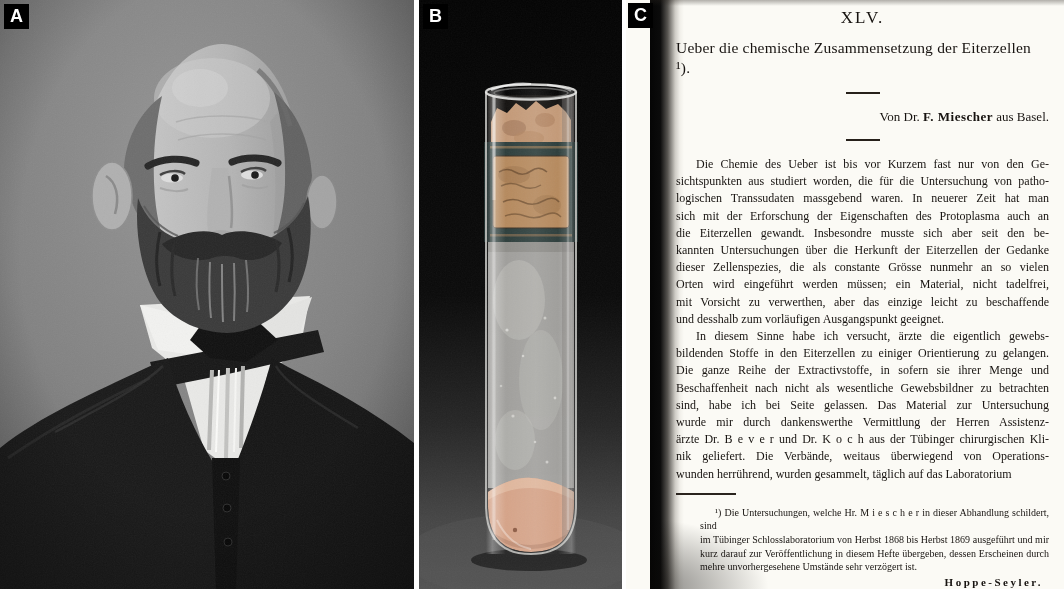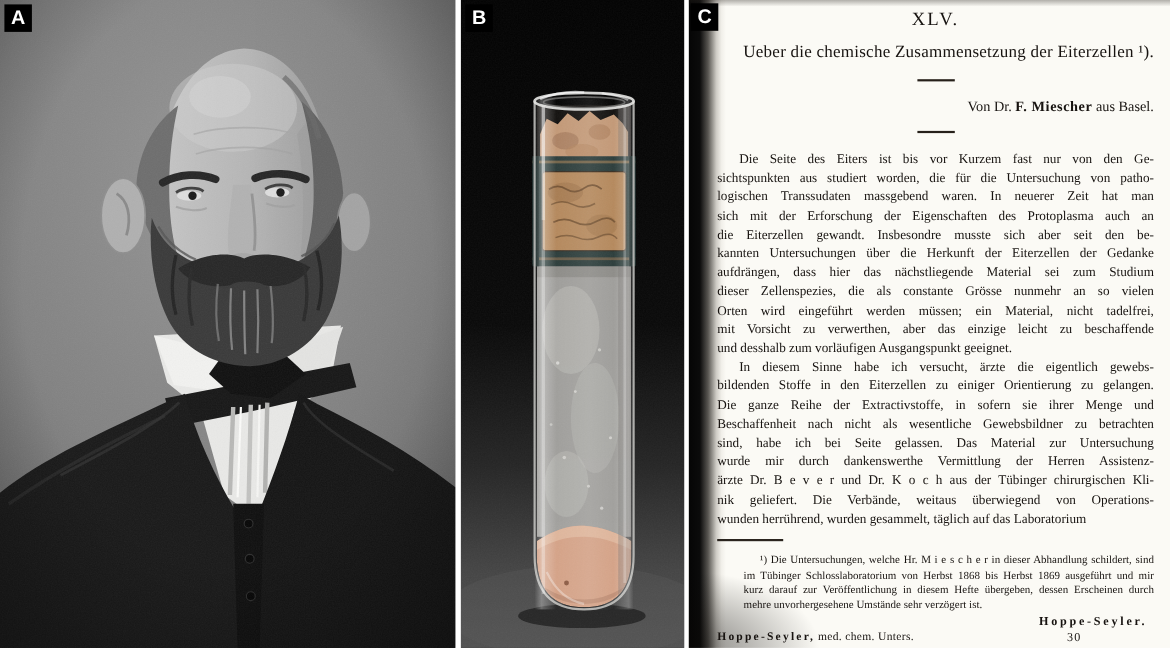--- a/index.html
+++ b/index.html
@@ -17,30 +17,30 @@
   .panel-c{width:438px;background:var(--page-bg);}
   .vdiv{width:5px;background:var(--divider);height:589px;flex:0 0 auto;}
   .vdiv.thin{width:4px;}
   .plabel{position:absolute;top:4px;left:4px;width:25px;height:25px;background:var(--panel-label-bg);
     color:var(--panel-label-text);font-family:"Liberation Sans","DejaVu Sans",sans-serif;
     font-weight:bold;font-size:18px;line-height:25px;text-align:center;z-index:5;}
   .panel-c .plabel{left:2px;top:3px;}
   svg{display:block;}
 
   
-  .page-inner{position:absolute;inset:0;}
+  .page-inner{position:absolute;inset:0;margin-left:24px;}
   .gutter{position:absolute;left:0;top:0;bottom:0;width:34px;z-index:1;
     background:linear-gradient(90deg,#050505 0,#0b0b0b 30%,rgba(25,22,18,.72) 52%,rgba(70,62,52,.25) 74%,rgba(120,110,95,.08) 88%,rgba(0,0,0,0) 100%);}
   .page-topshadow{position:absolute;left:0;right:0;top:0;height:6px;z-index:1;
     background:linear-gradient(180deg,rgba(40,35,30,.35),rgba(0,0,0,0));}
   .page-botshadow{position:absolute;left:0;bottom:0;width:120px;height:70px;z-index:1;
     background:radial-gradient(ellipse at 0% 100%,rgba(10,8,6,.5),rgba(0,0,0,0) 70%);}
   .page-content{position:relative;z-index:2;padding:8px 15px 0 26px;}
   .sec-num{text-align:center;font-size:17px;letter-spacing:2px;line-height:20px;}
-  .doc-title{text-align:right;font-size:15.5px;line-height:20px;margin-top:10px;letter-spacing:.2px;}
+  .doc-title{text-align:left;font-size:15.5px;line-height:20px;margin-top:10px;letter-spacing:.2px;}
   .hrule{height:2px;background:#26201a;width:34px;margin:14px auto 0 auto;}
   .byline{text-align:right;font-size:13px;line-height:16px;margin-top:15px;}
   .byline .b{font-weight:bold;letter-spacing:.5px;}
   .bodytext{margin-top:15px;font-size:12px;}
   .tl{line-height:17.2px;text-align:justify;text-align-last:justify;text-justify:inter-word;white-space:normal;}
   .tl.pe{text-align-last:left;}
   .tl.in{text-indent:20px;}
   .fnrule{height:2px;background:#2a241e;width:60px;margin:10px 0 0 0;}
   .footnote{margin-top:11px;font-size:10px;}
   .fl{line-height:13.6px;text-align:justify;text-align-last:justify;padding-left:24px;}
@@ -273,27 +273,26 @@
         <div class="doc-title">Ueber die chemische Zusammensetzung der Eiterzellen ¹).</div>
         <div class="hrule"></div>
         <div class="byline">
           <span>Von Dr.</span>
           <span class="b">F. Miescher</span>
           <span>aus Basel.</span>
         </div>
         <div class="hrule"></div>
 
         <div class="bodytext">
-          <div class="tl in">Die Seite des Eiters ist bis vor Kurzem fast nur von den Ge-</div>
+          <div class="tl in">Die Chemie des Ueber ist bis vor Kurzem fast nur von den Ge-</div>
           <div class="tl">sichtspunkten aus studiert worden, die für die Untersuchung von patho-</div>
           <div class="tl">logischen Transsudaten massgebend waren. In neuerer Zeit hat man</div>
           <div class="tl">sich mit der Erforschung der Eigenschaften des Protoplasma auch an</div>
           <div class="tl">die Eiterzellen gewandt. Insbesondre musste sich aber seit den be-</div>
           <div class="tl">kannten Untersuchungen über die Herkunft der Eiterzellen der Gedanke</div>
-          <div class="tl">aufdrängen, dass hier das nächstliegende Material sei zum Studium</div>
           <div class="tl">dieser Zellenspezies, die als constante Grösse nunmehr an so vielen</div>
           <div class="tl">Orten wird eingeführt werden müssen; ein Material, nicht tadelfrei,</div>
           <div class="tl">mit Vorsicht zu verwerthen, aber das einzige leicht zu beschaffende</div>
           <div class="tl pe">und desshalb zum vorläufigen Ausgangspunkt geeignet.</div>
           <div class="tl in">In diesem Sinne habe ich versucht, ärzte die eigentlich gewebs-</div>
           <div class="tl">bildenden Stoffe in den Eiterzellen zu einiger Orientierung zu gelangen.</div>
           <div class="tl">Die ganze Reihe der Extractivstoffe, in sofern sie ihrer Menge und</div>
           <div class="tl">Beschaffenheit nach nicht als wesentliche Gewebsbildner zu betrachten</div>
           <div class="tl">sind, habe ich bei Seite gelassen. Das Material zur Untersuchung</div>
           <div class="tl">wurde mir durch dankenswerthe Vermittlung der Herren Assistenz-</div>

